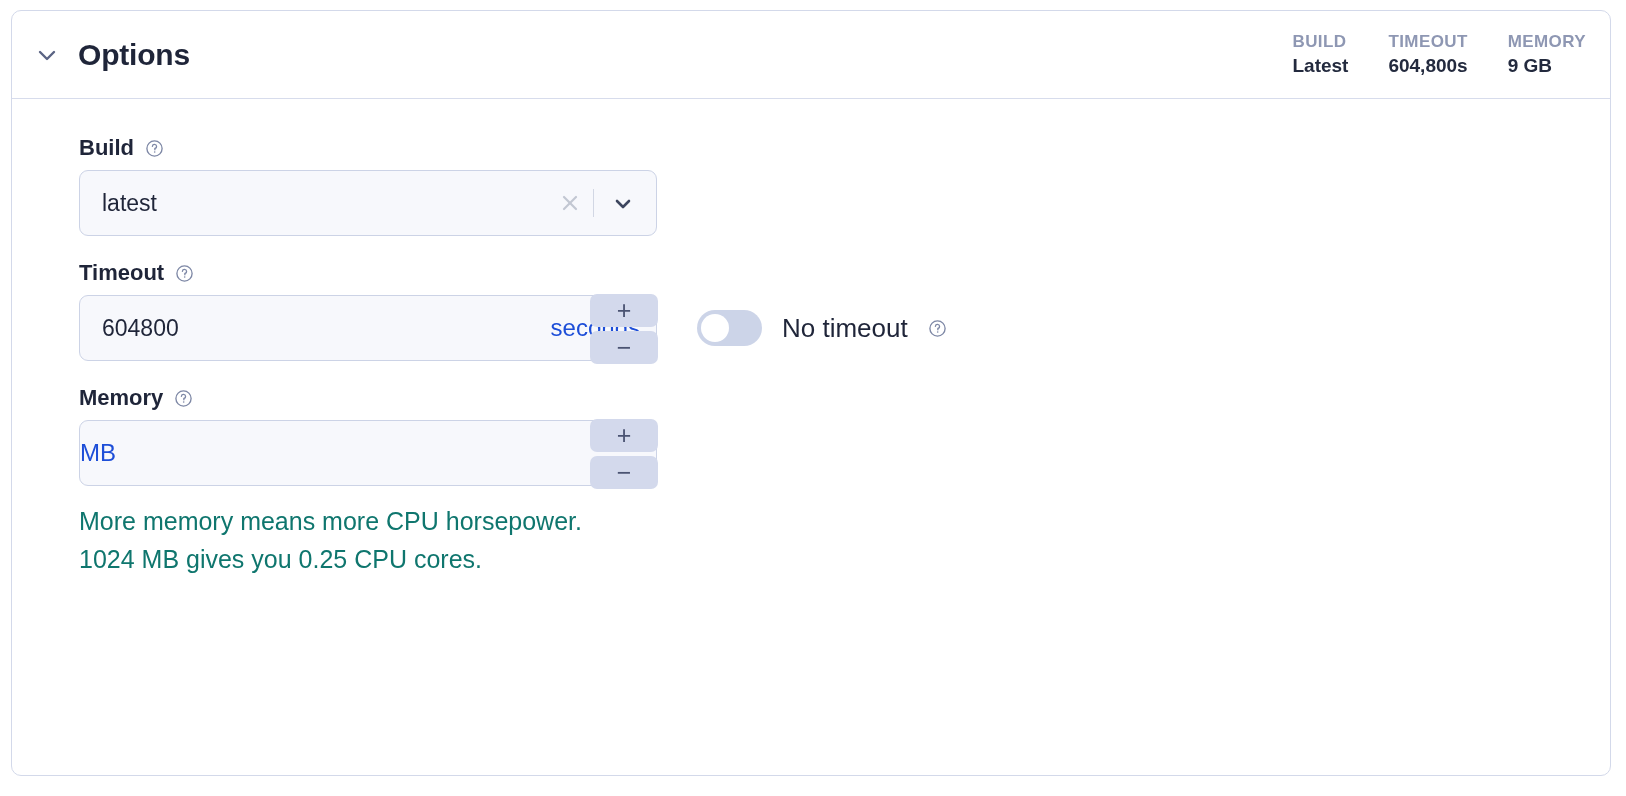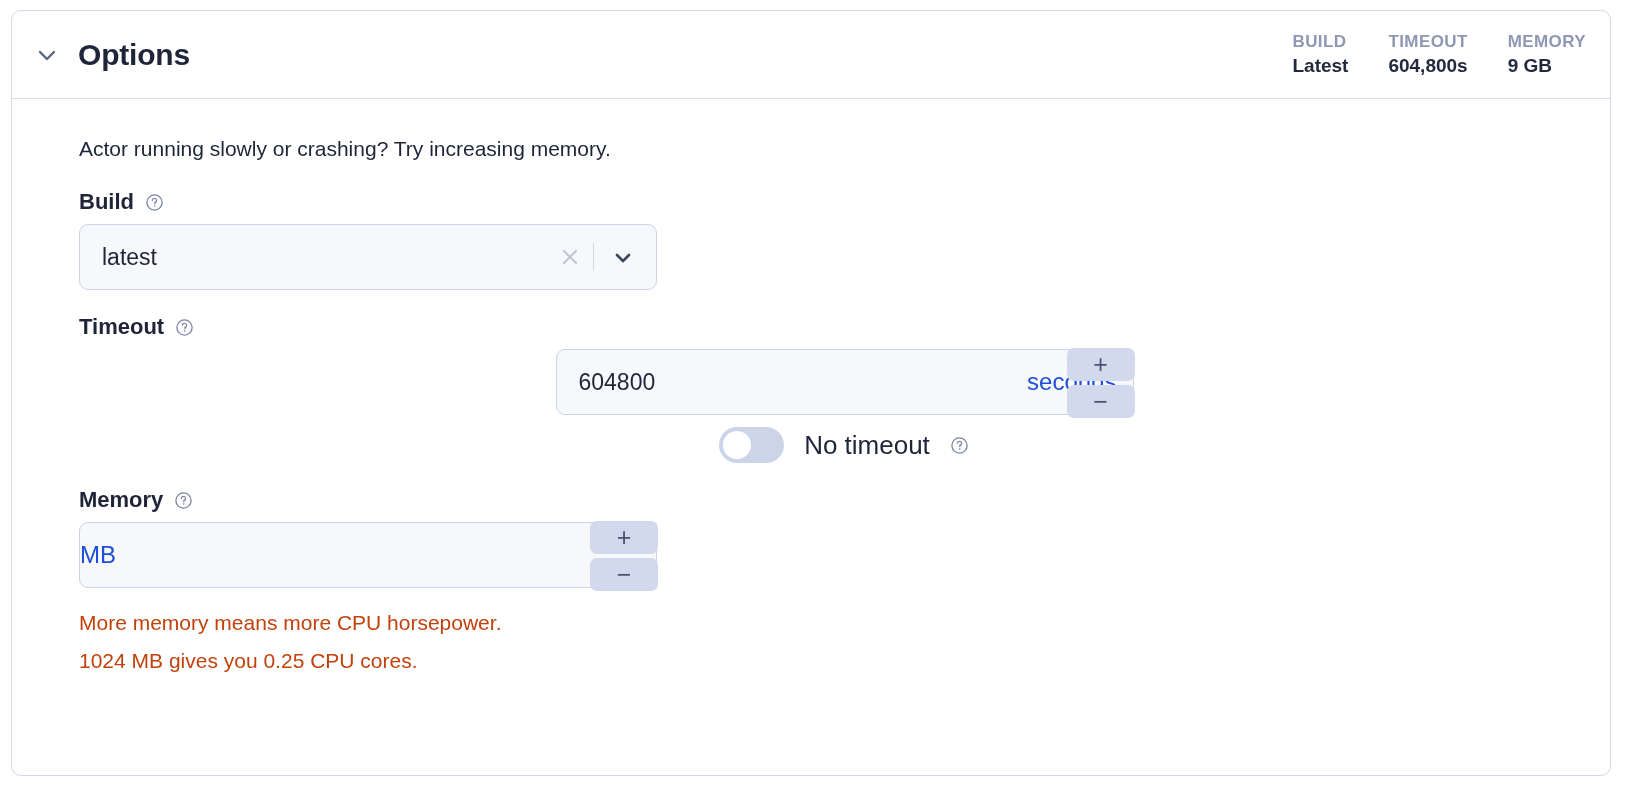--- a/index.html
+++ b/index.html
@@ -117,22 +117,21 @@
     justify-content: center;
     cursor: pointer;
     flex: none;
   }
   .help-icon svg { display: block; }
 
   
   .field-row {
     display: flex;
     align-items: center;
-    gap: 12px;
-    flex-direction: column;
+    gap: 40px;
   }
 
   .input-shell {
     position: relative;
     box-sizing: border-box;
     width: 578px;
     height: 66px;
     background: #f7f8fc;
     border: 1px solid #ccd3e6;
     border-radius: 9px;
@@ -239,23 +238,23 @@
   .toggle-label {
     font-size: 26px;
     color: #1f2539;
     white-space: nowrap;
   }
 
   .field-block { margin-bottom: 24px; }
 
   .helper-text {
     margin-top: 16px;
-    font-size: 21px;
+    font-size: 25px;
     line-height: 38px;
-    color: #c2410c;
+    color: #0f766e;
   }
 </style>
 </head>
 <body>
 
 <div class="panel">
 
   <div class="panel-header">
     <div class="header-left">
       <span class="chevron-toggle">
@@ -277,21 +276,20 @@
       </div>
       <div class="stat">
         <div class="stat-label">MEMORY</div>
         <div class="stat-value">9 GB</div>
       </div>
     </div>
   </div>
 
   <div class="panel-body">
 
-    <div class="intro-text">Actor running slowly or crashing? Try increasing memory.</div>
 
     <div class="field-block">
       <div class="field-label-row">
         <span class="field-label">Build</span>
         <span class="help-icon">
           <svg width="19" height="19" viewBox="0 0 20 20" fill="none" stroke="#7d87a5" stroke-width="1.4">
             <circle cx="10" cy="10" r="8"></circle>
             <path d="M7.8 7.6a2.2 2.2 0 1 1 2.6 2.4v1.3" stroke-linecap="round"></path>
             <circle cx="10.2" cy="13.7" r="0.85" fill="#7d87a5" stroke="none"></circle>
           </svg>

